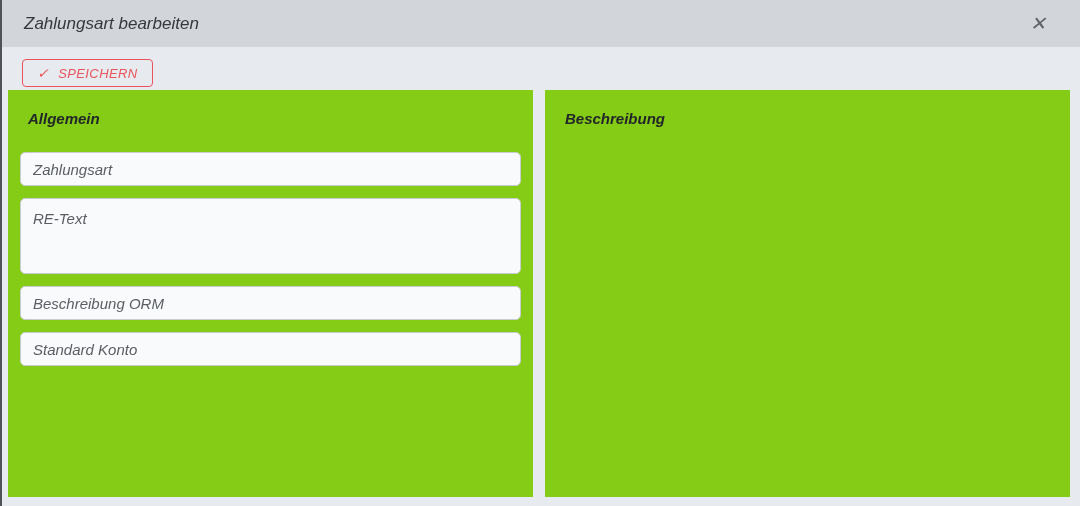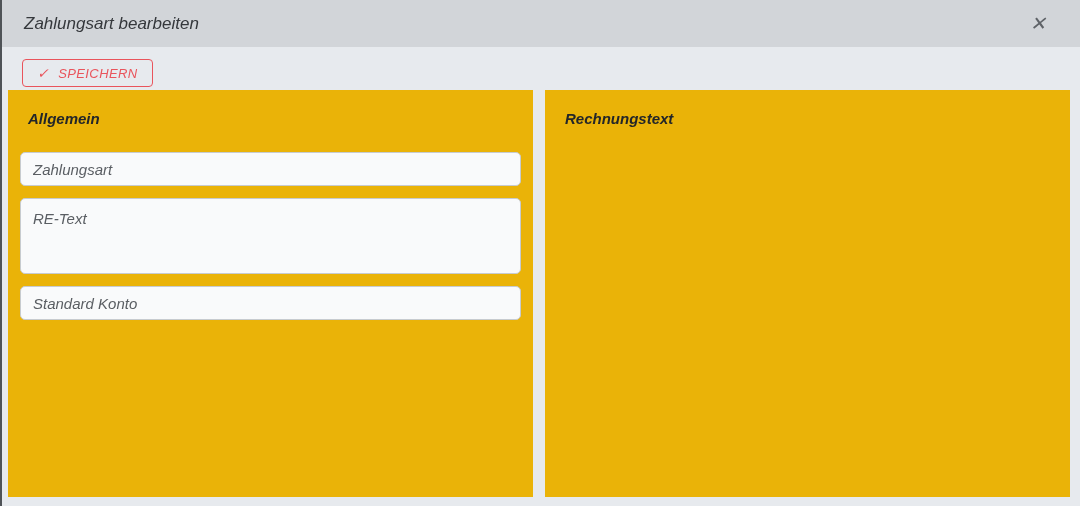--- a/index.html
+++ b/index.html
@@ -35,21 +35,21 @@
     border: 1px solid #e9545c; border-radius: 4px;
     color: #e9545c; font-size: 13px; letter-spacing: 0.4px;
     font-family: "Liberation Sans", sans-serif; cursor: pointer;
   }
   .save-btn .check-icon { font-size: 14px; line-height: 1; }
   
   .content {
     display: flex; gap: 12px;
     padding: 0 10px 0 8px; height: 407px;
   }
-  .panel { flex: 1; background: #eab308; padding: 10px 12px; overflow: hidden; }
+  .panel { flex: 1; background: #84cc16; padding: 10px 12px; overflow: hidden; }
   .panel-heading {
     font-size: 15px; font-weight: 700; color: #232629;
     margin: 10px 0 0 8px;
   }
   
   .fields { margin-top: 25px; }
   .field { margin-bottom: 12px; }
   .field input, .field textarea {
     display: block; width: 100%;
     background: #f9fafb;
@@ -96,22 +96,25 @@
   <div class="panel">
     <div class="panel-heading">Allgemein</div>
     <div class="fields">
       <div class="field">
         <input type="text" placeholder="Zahlungsart" style="">
       </div>
       <div class="field">
         <textarea placeholder="RE-Text" style=""></textarea>
       </div>
       <div class="field">
+        <input type="text" placeholder="Beschreibung ORM" style="">
+      </div>
+      <div class="field">
         <input type="text" placeholder="Standard Konto" style="">
       </div>
     </div>
   </div>
 
   <div class="panel">
-    <div class="panel-heading">Rechnungstext</div>
+    <div class="panel-heading">Beschreibung</div>
   </div>
 
 </div>
 
 </body></html>

